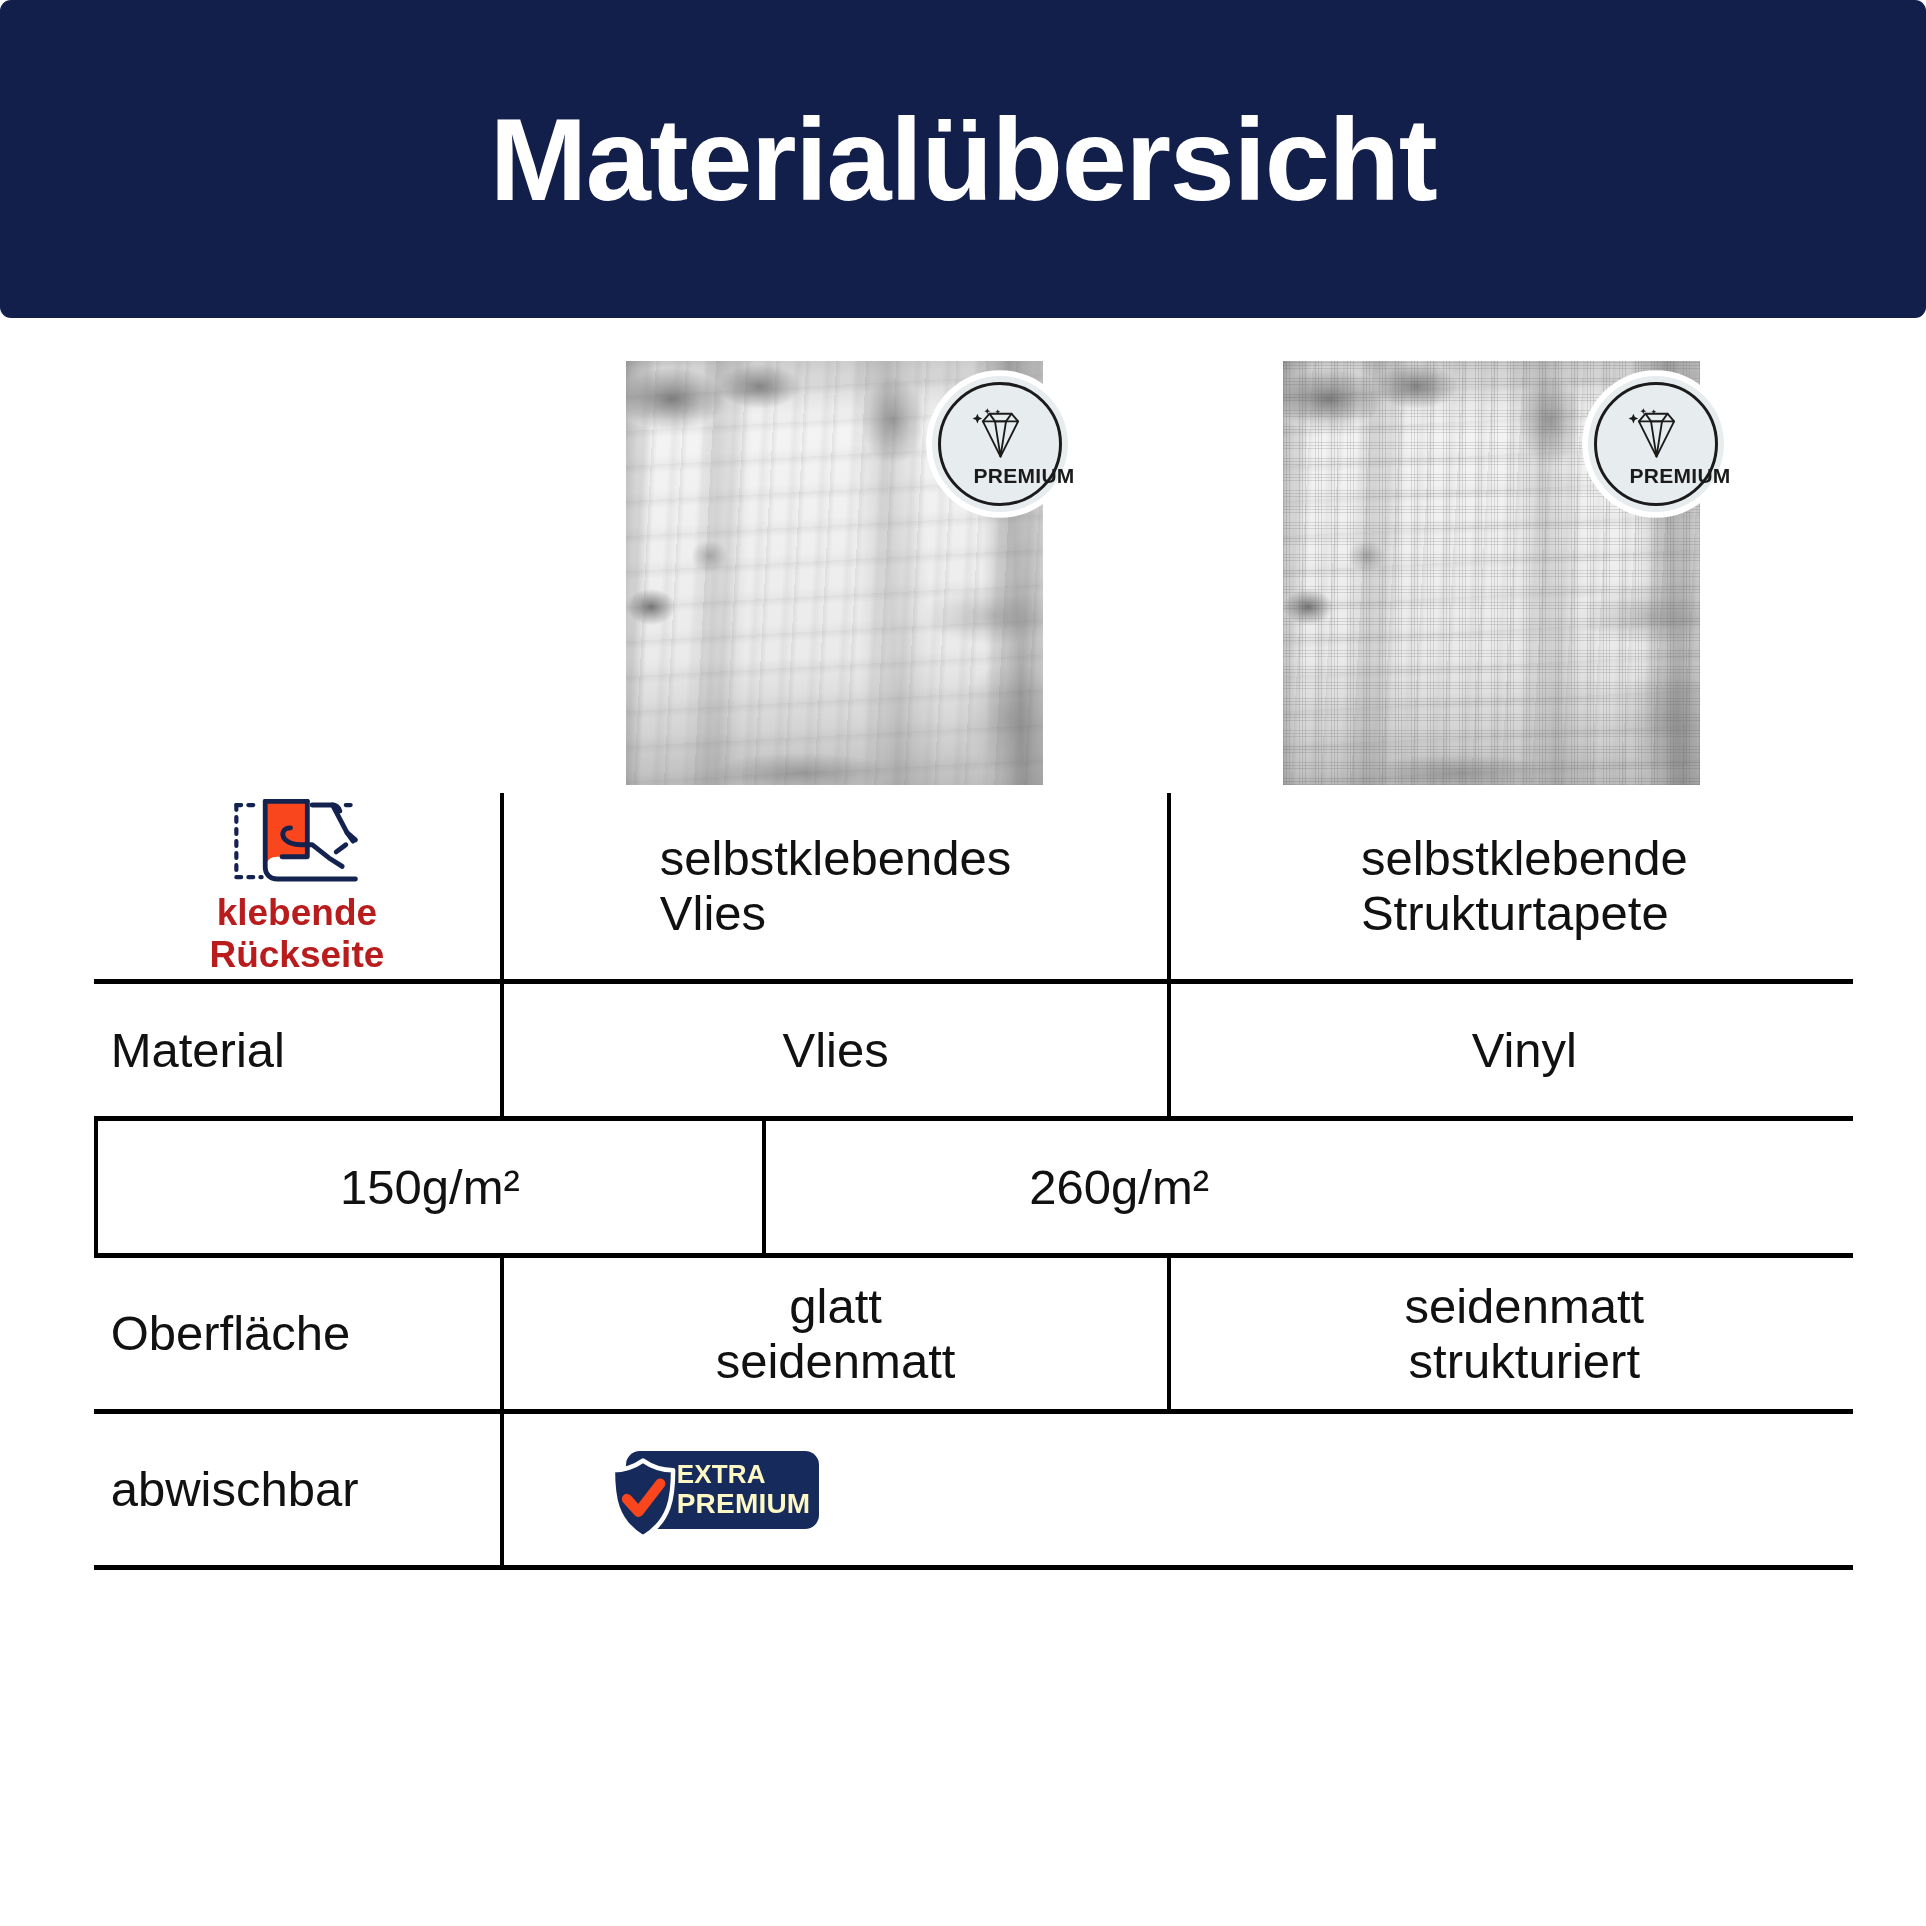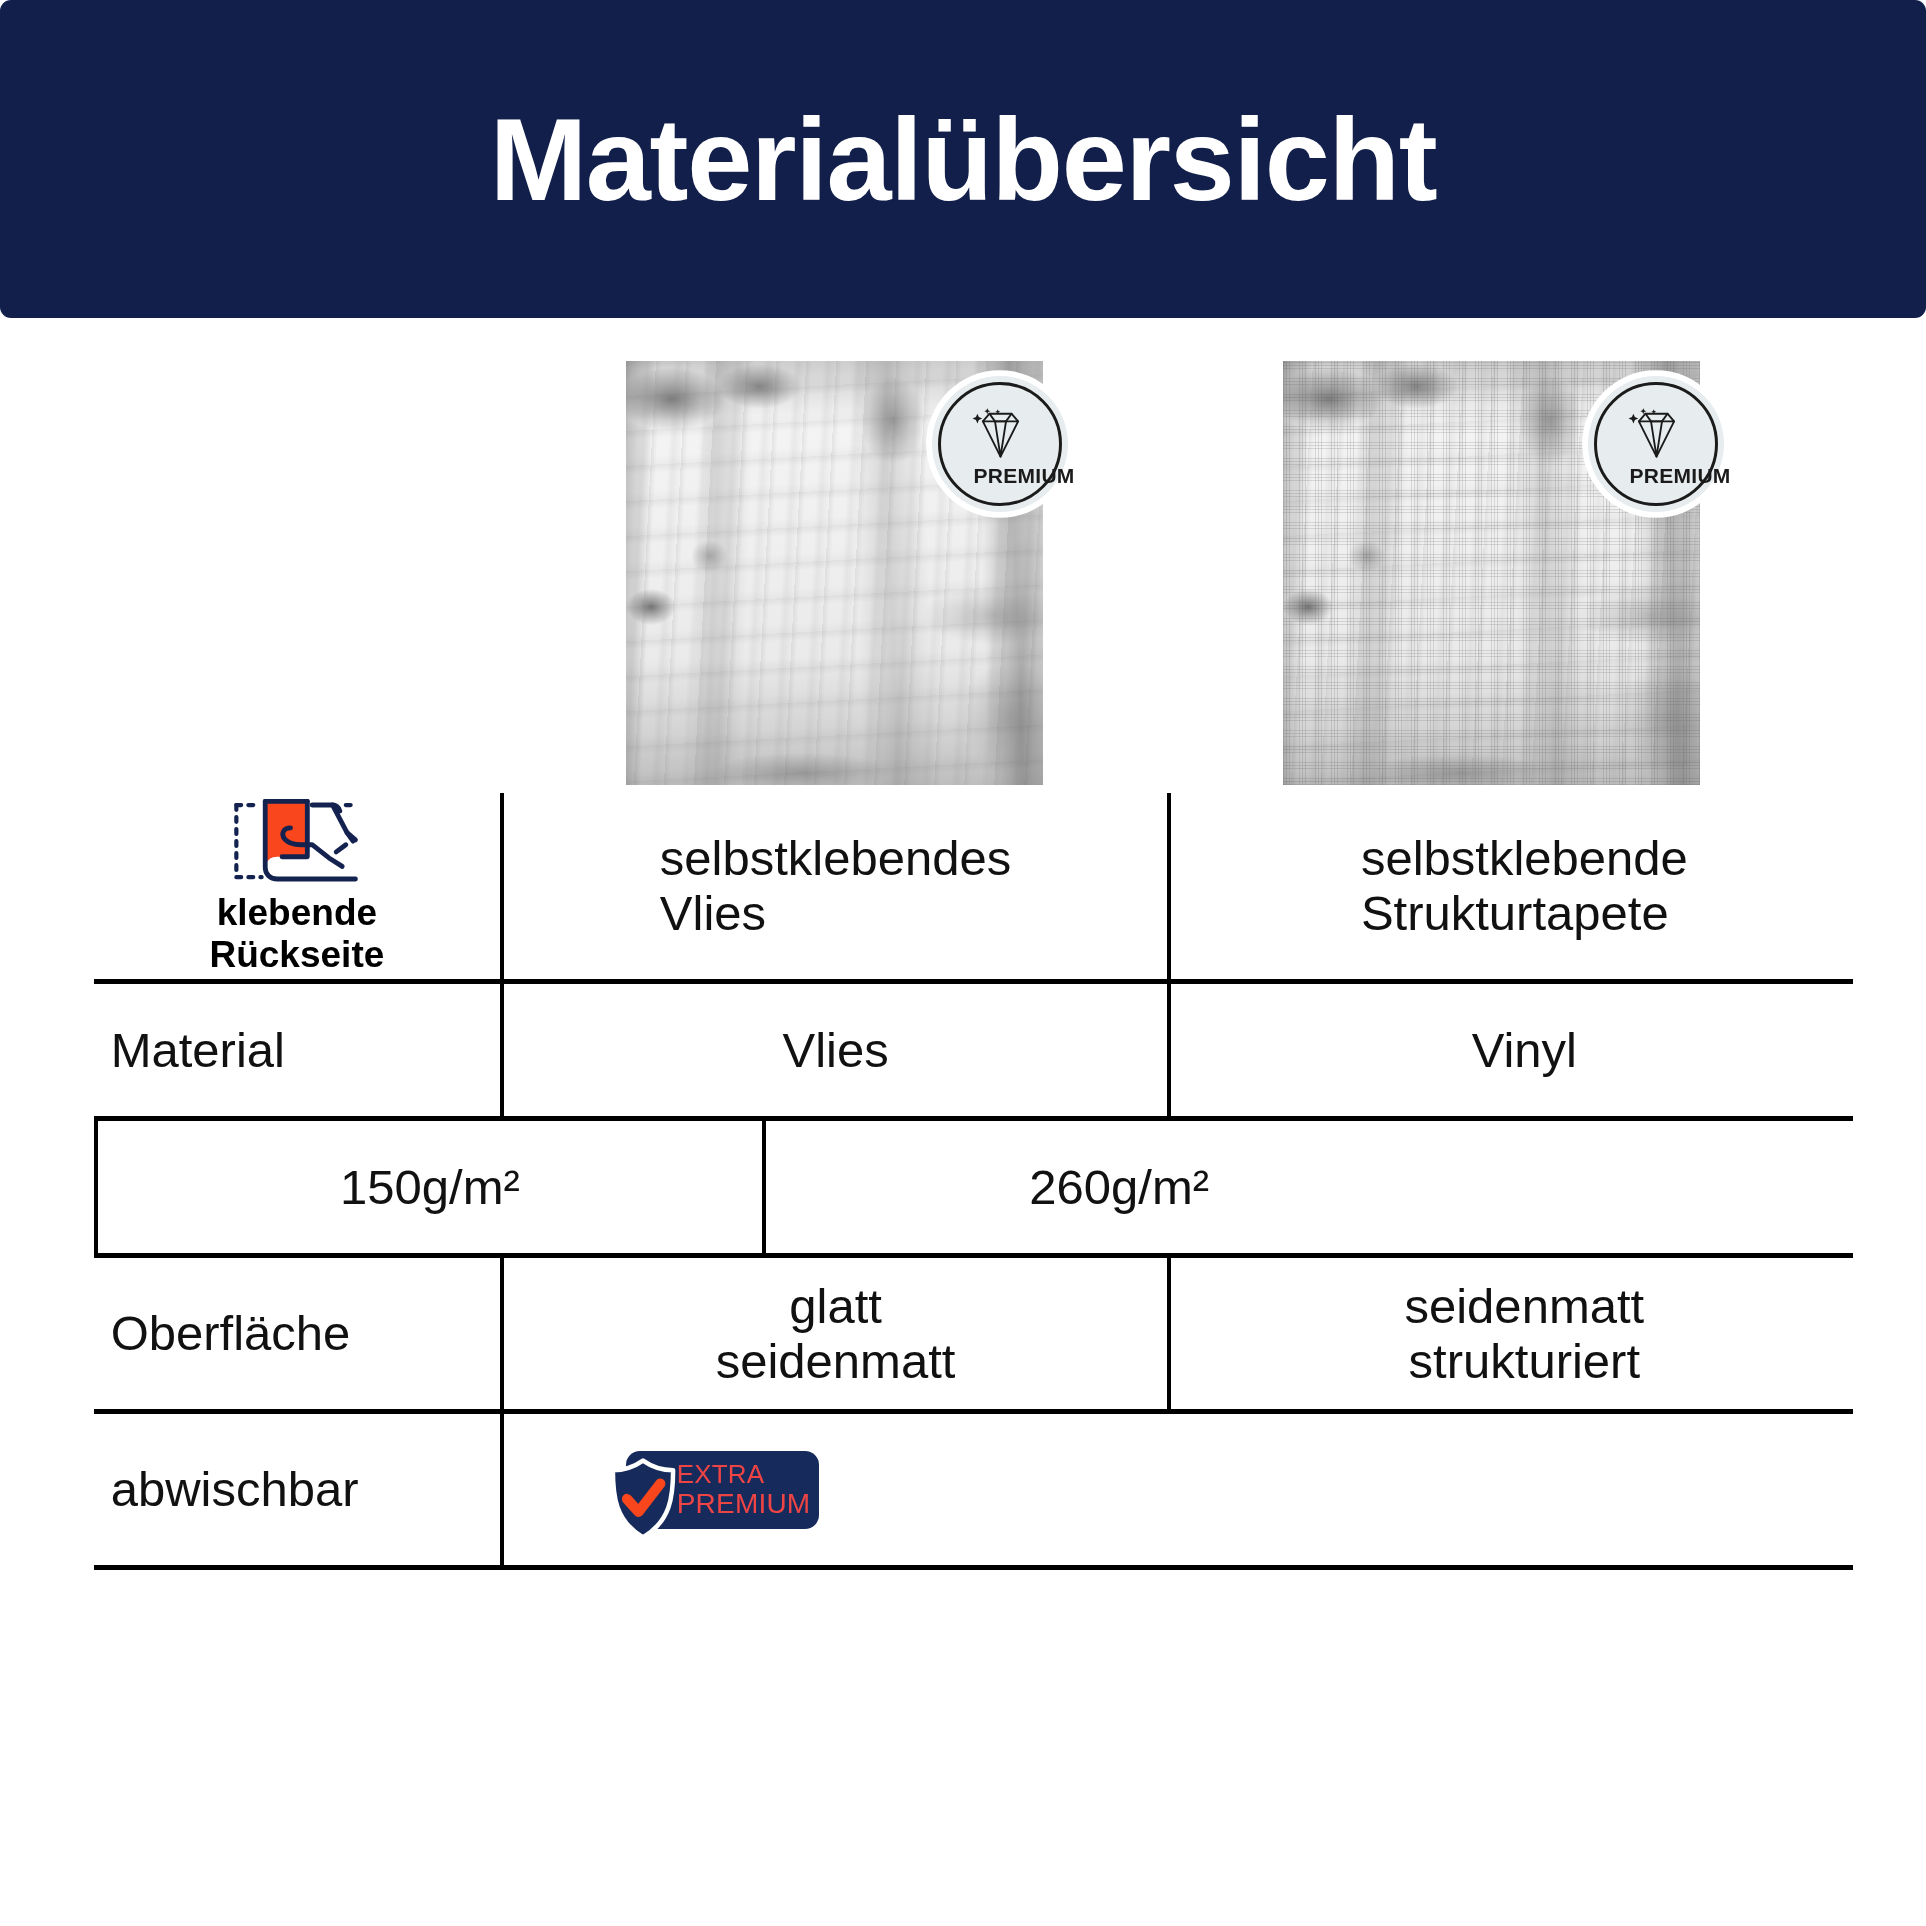--- a/index.html
+++ b/index.html
@@ -173,21 +173,21 @@
     justify-content: center;
     align-items: center;
     padding-bottom: 3.9px;
   }
   .backing-icon { width: 167px; height: 103px; display: block; }
   .backing-label {
     margin-top: 3px;
     font-family: "Liberation Sans", sans-serif;
     font-weight: bold;
     font-size: 37px;
-    color: #000000;
+    color: #b91c1c;
     text-align: center;
     line-height: 1.12;
   }
 
   
   .robust-wrap {
     display: flex;
     align-items: center;
     gap: 62px;
     padding-left: 122px;
@@ -215,22 +215,22 @@
   .robust-text {
     display: flex;
     flex-direction: column;
     line-height: 1.0;
     align-items: flex-start;
     z-index: 2;
     width: 132px;
   }
   .robust-text span {
     font-family: "Liberation Sans", sans-serif;
-    font-weight: normal;
-    color: #ef4444;
+    font-weight: bold;
+    color: #fef9c3;
     font-size: 26px;
     letter-spacing: 0.2px;
   }
   .robust-text span.l2 { font-size: 28px; margin-top: 2.6px; }
   .robust-note {
     font-family: "Liberation Sans", sans-serif;
     font-size: 49px;
     color: #111111;
     white-space: nowrap;
   }

